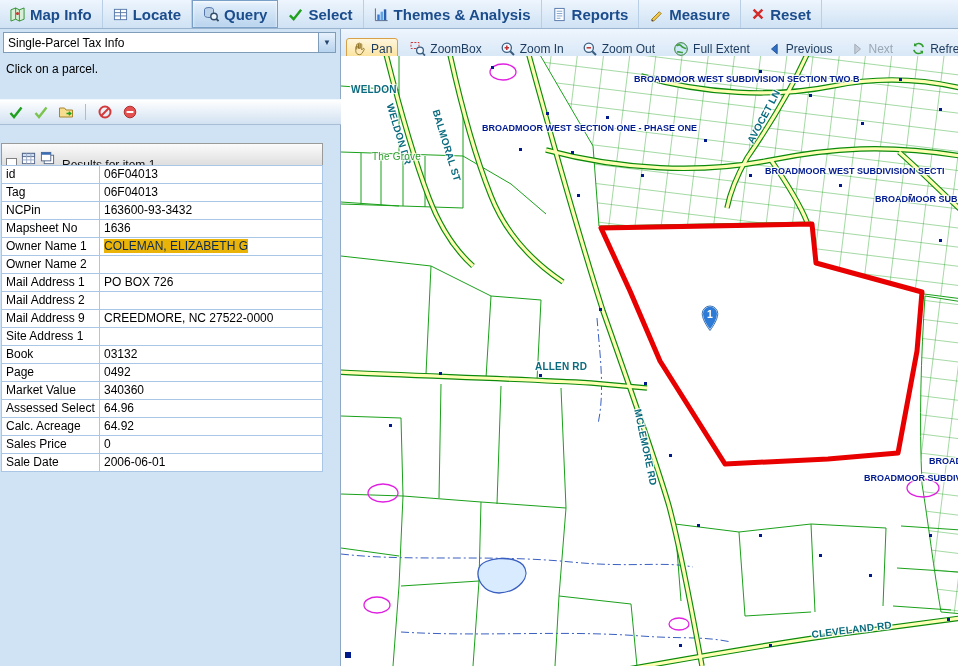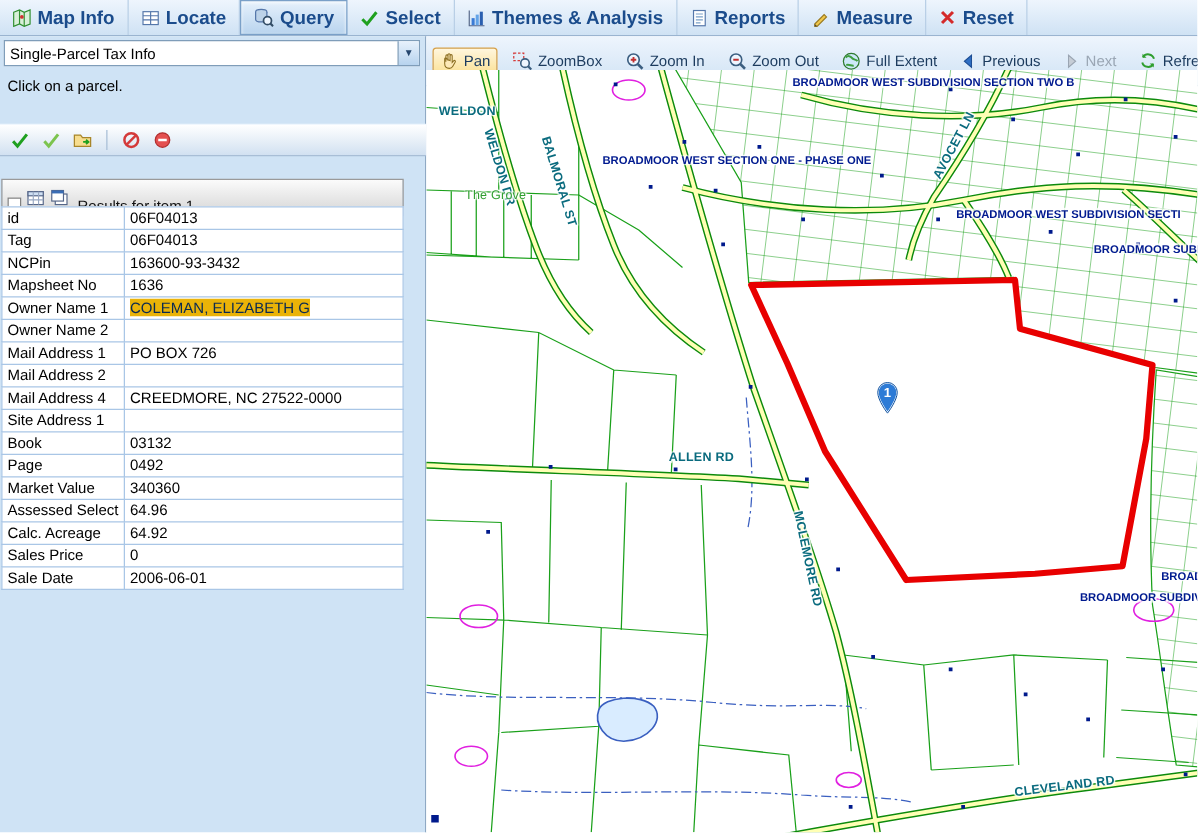--- a/index.html
+++ b/index.html
@@ -222,21 +222,21 @@
         </tr>
     <tr>
           <td class="flbl">Mail Address 1</td>
           <td>PO BOX 726</td>
         </tr>
     <tr>
           <td class="flbl">Mail Address 2</td>
           <td></td>
         </tr>
     <tr>
-          <td class="flbl">Mail Address 4</td>
+          <td class="flbl">Mail Address 9</td>
           <td>CREEDMORE, NC 27522-0000</td>
         </tr>
     <tr>
           <td class="flbl">Site Address 1</td>
           <td></td>
         </tr>
     <tr>
           <td class="flbl">Book</td>
           <td>03132</td>
         </tr>
@@ -436,21 +436,21 @@
         <rect x="338" y="588" width="3" height="3"></rect>
         <rect x="230" y="95" width="3" height="3"></rect>
         <rect x="265" y="60" width="3" height="3"></rect>
         <rect x="4" y="596" width="6" height="6"></rect>
     </g>
 
     <path d="M260 172 L471 168 L475 207 L581 236 L576 295 L557 397 L487 403 L384 408 L319 305 L289 235 Z" fill="none" stroke="#e80000" stroke-width="5" stroke-linejoin="round"></path>
   </svg>
 
   <span class="mlbl" style="left:10px;top:28px">WELDON</span>
-  <span class="mlbl sub" style="left:293px;top:5px">BROADMOOR WEST SUBDIVISION SECTION TWO B</span>
+  <span class="mlbl sub" style="left:293px;top:18px">BROADMOOR WEST SUBDIVISION SECTION TWO B</span>
   <span class="mlbl sub" style="left:141px;top:67px">BROADMOOR WEST SECTION ONE - PHASE ONE</span>
   <span class="mlbl" style="left:404px;top:84px;transform:rotate(-62deg);transform-origin:0 0">AVOCET LN</span>
   <span class="mlbl" style="left:54px;top:46px;transform:rotate(73deg);transform-origin:0 0">WELDON DR</span>
   <span class="mlbl" style="left:100px;top:52px;transform:rotate(73deg);transform-origin:0 0">BALMORAL ST</span>
   <span class="mlbl place" style="left:31px;top:95px">The Grove</span>
   <span class="mlbl sub" style="left:424px;top:110px">BROADMOOR WEST SUBDIVISION SECTI</span>
   <span class="mlbl sub" style="left:534px;top:138px">BROADMOOR SUBD</span>
   <span class="mlbl" style="left:194px;top:305px">ALLEN RD</span>
   <span class="mlbl" style="left:302px;top:352px;transform:rotate(78deg);transform-origin:0 0">MCLEMORE RD</span>
   <span class="mlbl sub" style="left:588px;top:400px">BROAD</span>

